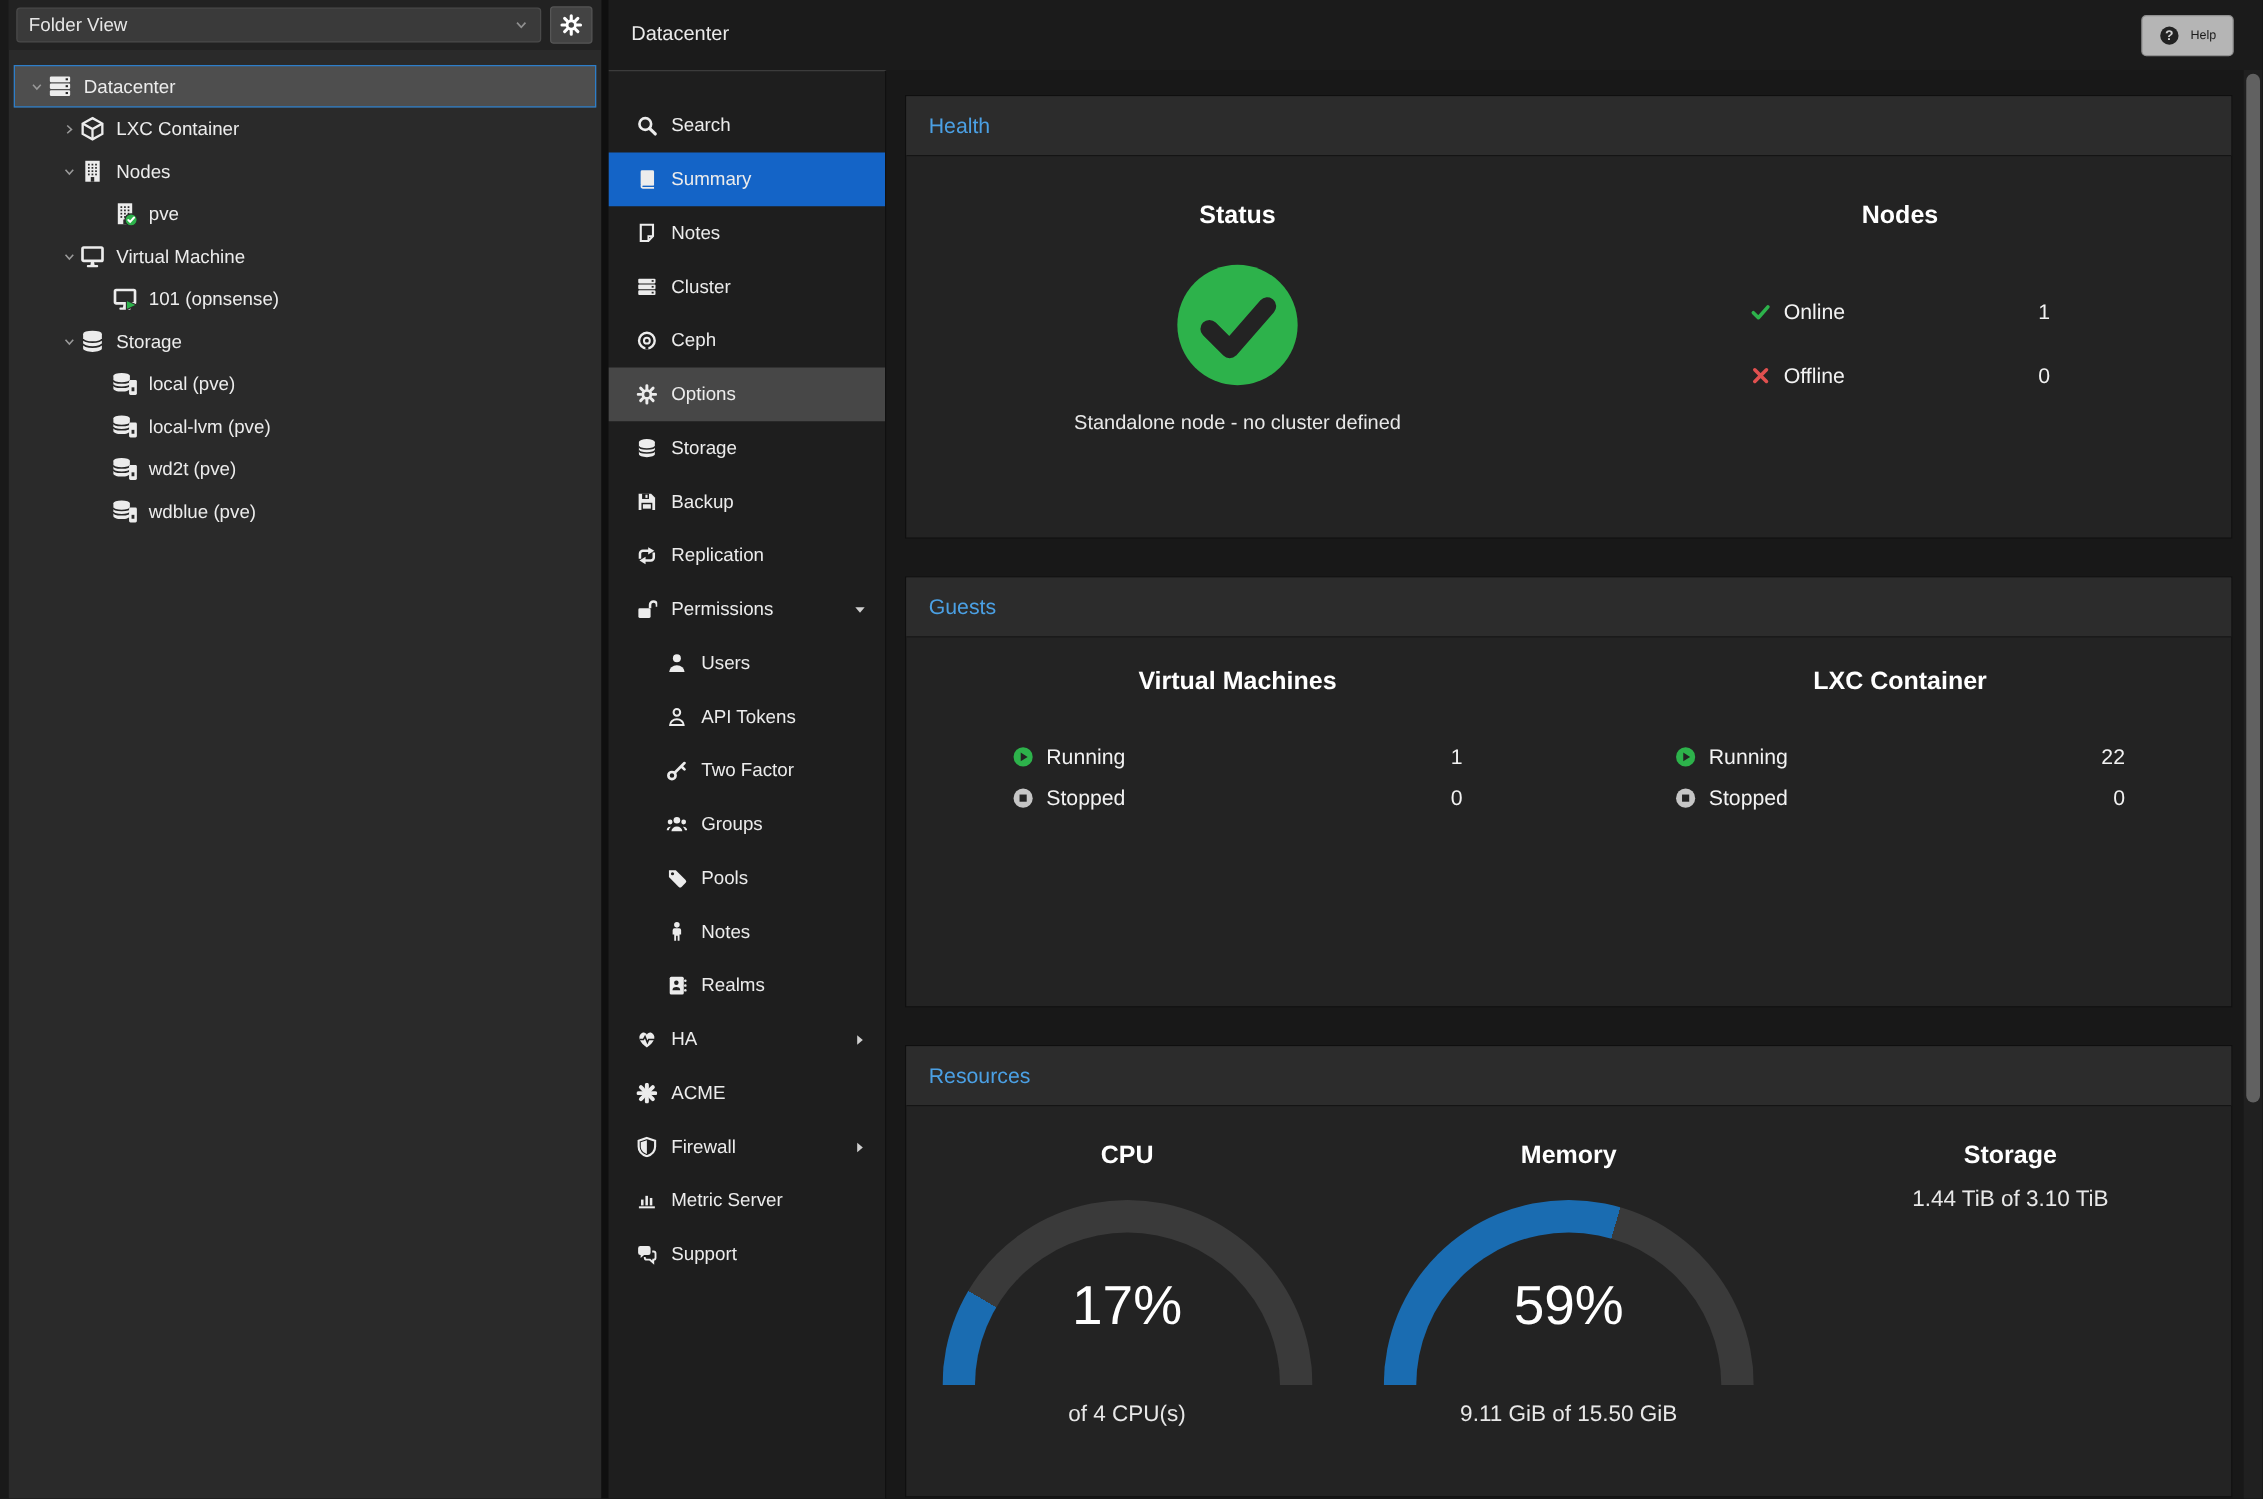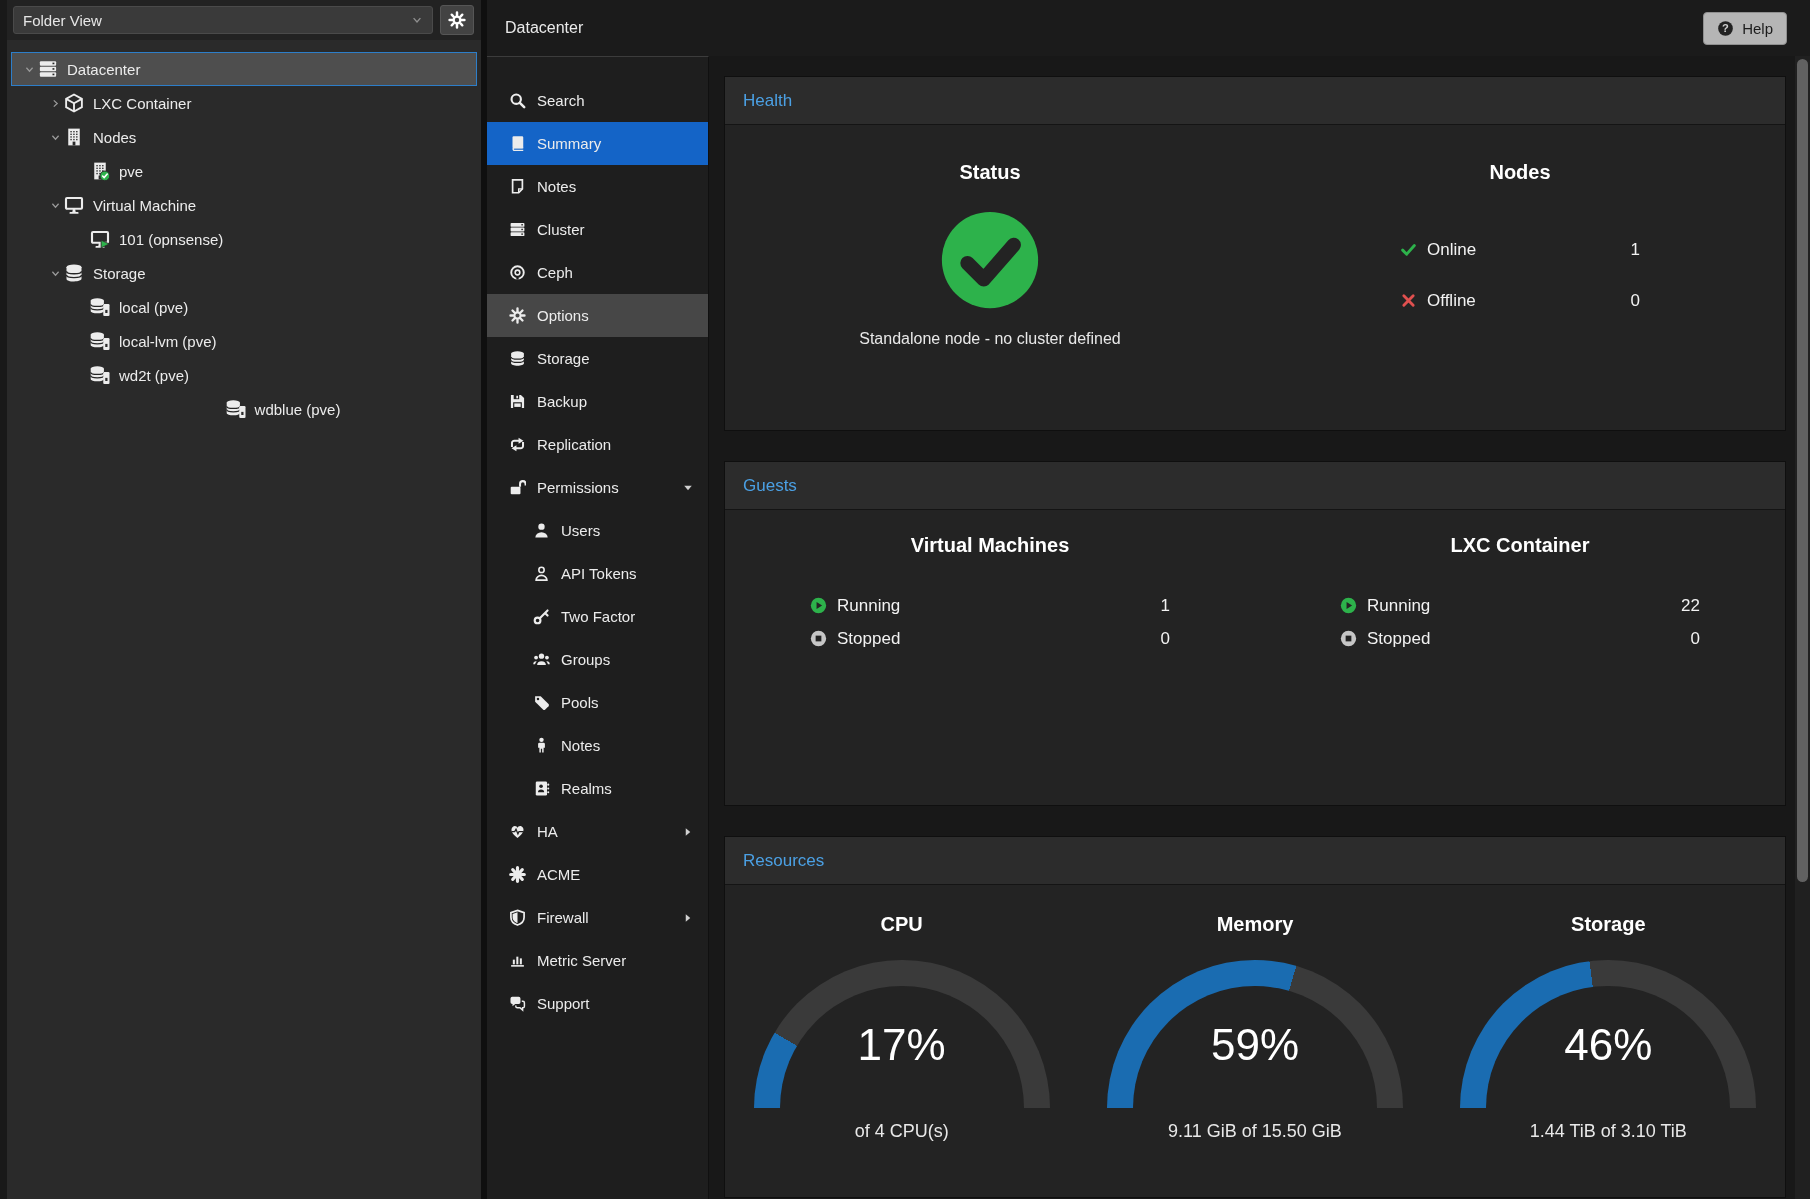--- a/index.html
+++ b/index.html
@@ -24,21 +24,21 @@
   .trow.selected{background:#4e4e4e;border-color:#2d7ec9;}
   .trow .exp{width:18px;height:14px;display:flex;align-items:center;justify-content:center;color:#9a9a9a;flex:none;}
   .trow .exp .ic{width:11px;height:11px;}
   .trow .tico{width:22px;height:20px;margin-right:7px;display:flex;align-items:center;flex:none;}
   .trow .tico .ic{width:20px;height:20px;}
 
   
   .right{flex:1;display:flex;flex-direction:column;min-width:0;}
   .topbar{height:56px;background:#1b1b1b;display:flex;align-items:center;padding:0 16px 0 18px;flex:none;}
   .crumb{font-size:16px;color:#eaeaea;}
-  .help-btn{margin-left:auto;margin-right:7px;height:33px;background:#b5b5b5;border:1px solid #8f8f8f;border-radius:4px;color:#1c1c1c;font-size:15px;display:flex;align-items:center;gap:8px;padding:0 13px;cursor:pointer;font-family:inherit;}
+  .help-btn{margin-left:auto;margin-right:7px;height:33px;background:#b5b5b5;border:1px solid #8f8f8f;border-radius:4px;color:#1c1c1c;font-size:10px;display:flex;align-items:center;gap:8px;padding:0 13px;cursor:pointer;font-family:inherit;}
   .help-btn .ic{width:17px;height:17px;}
   .right-body{flex:1;display:flex;background:#181818;position:relative;min-height:0;}
 
   
   nav{width:222px;background:#1e1e1e;border-top:1px solid #3c3c3c;border-right:1px solid #101010;padding-top:22px;flex:none;}
   .nitem{height:43px;display:flex;align-items:center;gap:11px;padding:0 14px 0 22px;font-size:15px;color:#ececec;cursor:pointer;}
   .nitem.indent{padding-left:46px;}
   .nitem .ic{width:17px;height:17px;}
   .nitem.active{background:var(--accent);}
   .nitem.hover{background:#474747;}
@@ -405,21 +405,21 @@
   </div>
         <div class="trow" style="padding-left: 60px;">
     <span class="exp"></span>
     <span class="tico">
             <svg viewBox="0 0 16 16" class="ic">
               <use href="#i-database-hdd"></use>
             </svg>
           </span>
     <span class="tlabel">wd2t (pve)</span>
   </div>
-        <div class="trow" style="padding-left: 60px; justify-content: center;">
+        <div class="trow" style="padding-left: 60px;">
     <span class="exp"></span>
     <span class="tico">
             <svg viewBox="0 0 16 16" class="ic">
               <use href="#i-database-hdd"></use>
             </svg>
           </span>
     <span class="tlabel">wdblue (pve)</span>
   </div>
       </div>
   </aside>
@@ -760,25 +760,20 @@
     <h3 class="gtitle">Memory</h3>
     <div class="gauge">
       <div class="gfill" style="--deg: 106.2deg;"></div>
       <div class="ghole"></div>
       <div class="gpct">59%</div>
     </div>
     <div class="gsub">9.11 GiB of 15.50 GiB</div>
   </div>
               <div class="gcol">
     <h3 class="gtitle">Storage</h3>
-    <div class="gauge">
-      <div class="gfill" style="--deg: 82.8deg;"></div>
-      <div class="ghole"></div>
-      <div class="gpct">46%</div>
-    </div>
     <div class="gsub">1.44 TiB of 3.10 TiB</div>
   </div>
             </div>
         </section>
 
       </main>
 
       <div class="scrollbar">
         <div class="thumb"></div>
       </div>

